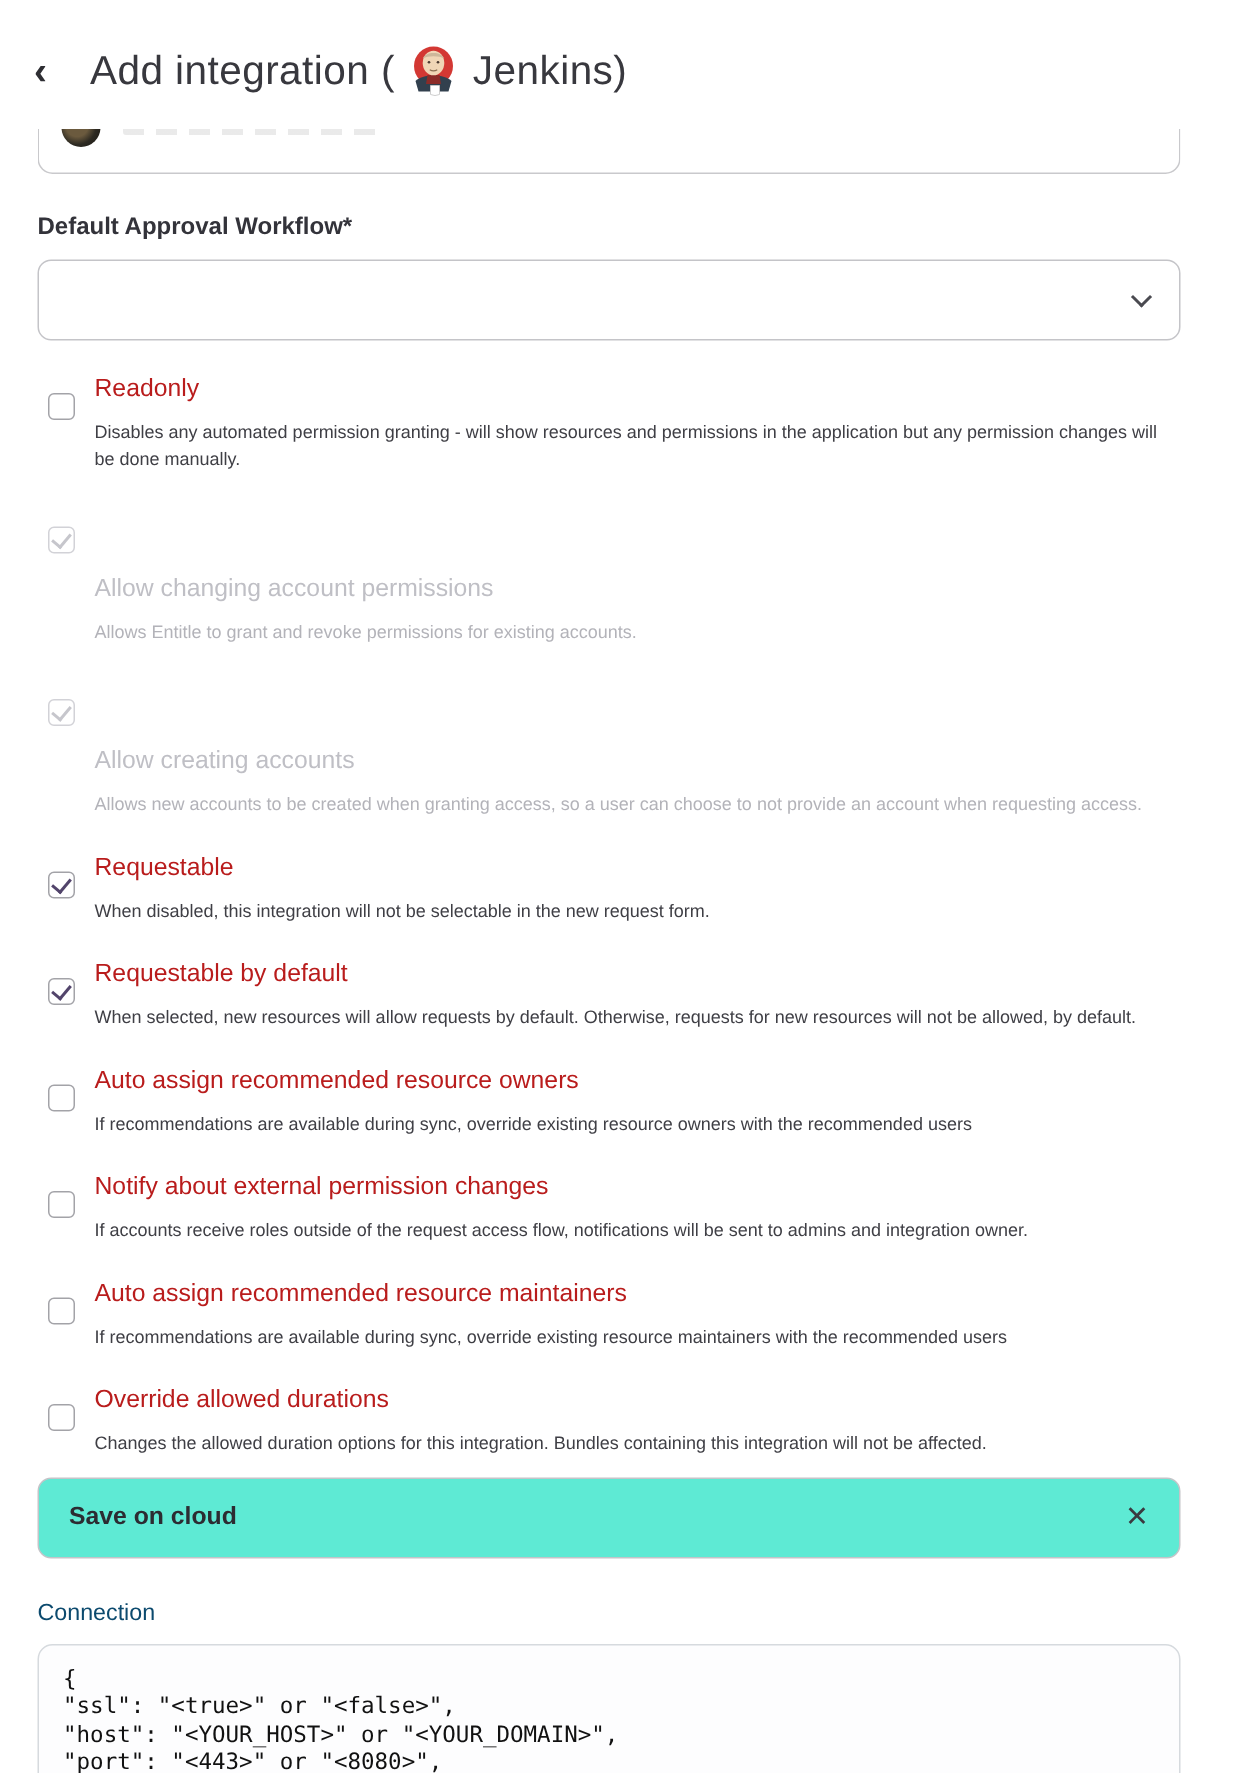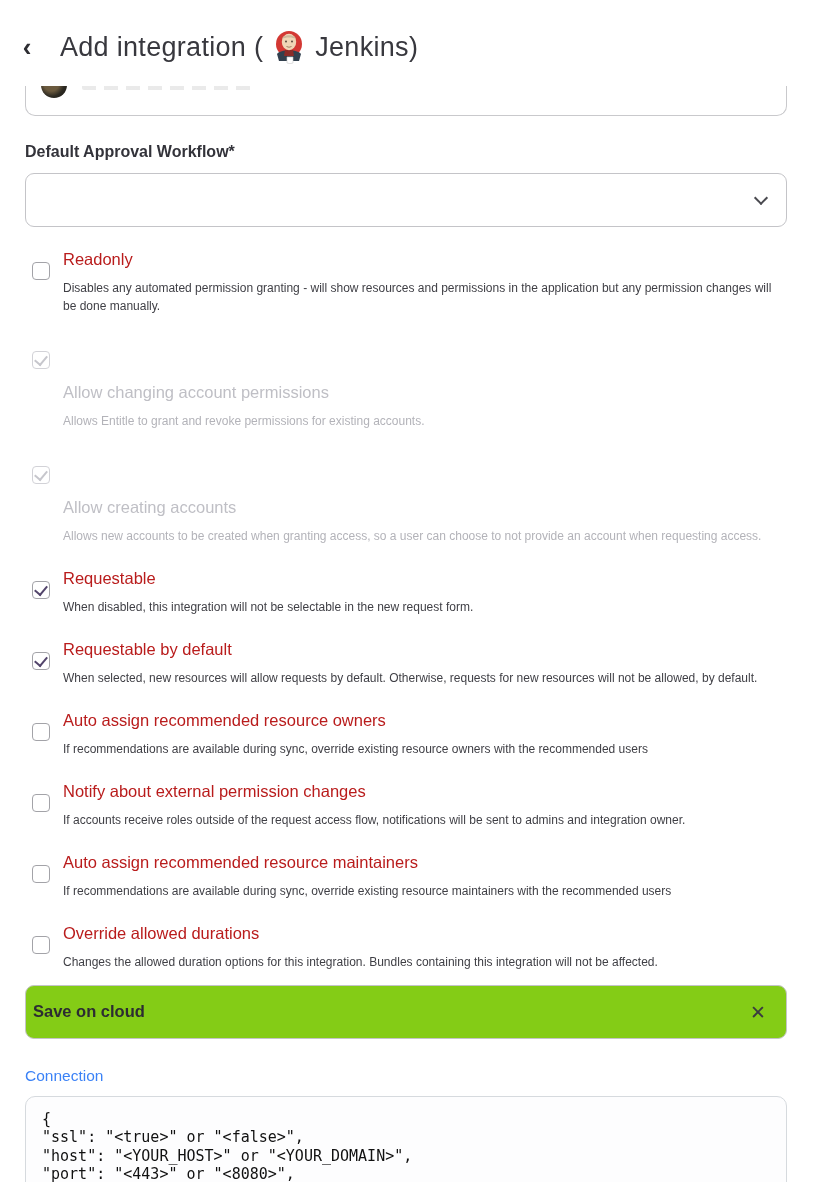--- a/index.html
+++ b/index.html
@@ -74,32 +74,32 @@
   .cb-desc  { font-size:12px; color:#3f3f45; line-height:1.48; margin-top:10px; max-width:775px; }
   .cb-row.disabled .cb-label { color:#bfbfc5;margin-top:44px; }
   .cb-row.disabled .cb-desc  { color:#b3b3b9; }
   .cb-row.disabled .cb-box   { border-color:#d2d2d7; cursor:default; }
   .cb-row.disabled .cb-box.checked::after { border-color:#c6c6cc; }
 
   
   .save-on-label { margin:38px 25px 0 25px; font-size:16.5px; font-weight:700; color:#2f2f35; }
   .save-on-box {
     margin:13px 25px 0 25px; height:54px;
-    border:1px solid #c4c4c8; border-radius:9px; background:#84cc16;
-    display:flex; align-items:center; padding:0 7px; position:relative;
+    border:1px solid #c4c4c8; border-radius:9px; background:#5eead4;
+    display:flex; align-items:center; padding:0 20px; position:relative;
   }
   .save-on-value { font-size:16.5px; font-weight:700; color:#2c2c32; }
   .clear-btn {
     position:absolute; right:16px; top:50%; transform:translateY(-50%);
     border:none; background:transparent; font-size:19px; color:#3a3a40;
     cursor:pointer; line-height:1; padding:4px;
   }
 
   
-  .connection-label { margin:28px 25px 0 25px; font-size:15.5px; color:#3b82f6; }
+  .connection-label { margin:28px 25px 0 25px; font-size:15.5px; color:#0c4a6e; }
   .code-box {
     margin:11px 25px 0 25px; min-height:174px;
     border:1px solid #d6dade; border-radius:10px; background:#fdfdfe;
     padding:13px 16px 10px 16px; position:relative;
   }
   .code-pre {
     font-family:"DejaVu Sans Mono", monospace;
     font-size:15px; line-height:18.5px; color:#111;
     white-space:pre; margin:0;
   }

